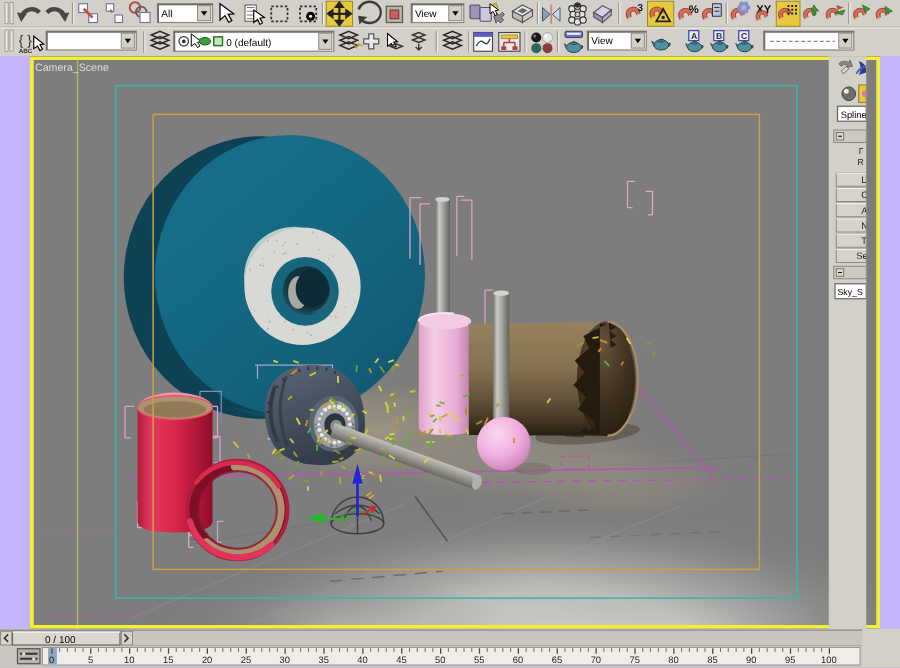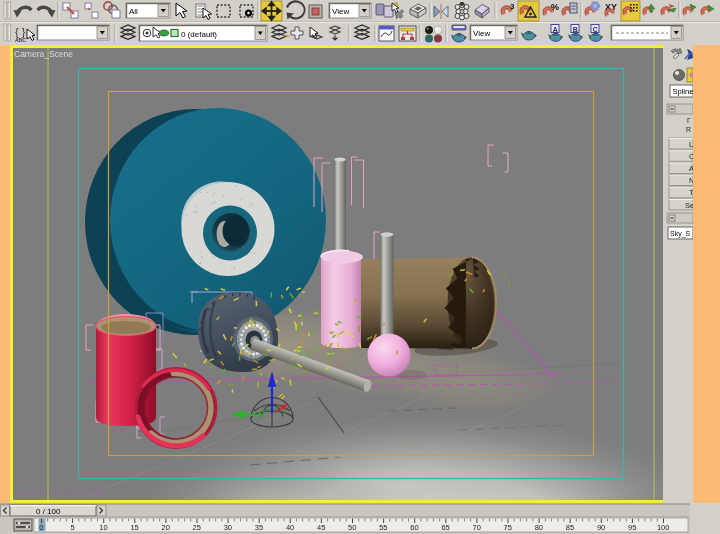--- a/index.html
+++ b/index.html
@@ -1,16 +1,16 @@
 <!DOCTYPE html>
 <html><head><meta charset="utf-8">
 <style>
 html,body{margin:0;padding:0;}
 body{width:720px;height:534px;overflow:hidden;font-family:"Liberation Sans", sans-serif;}
-#root{position:relative;width:720px;height:534px;background:#fdba74;}
+#root{position:relative;width:720px;height:534px;background:#c4b5fd;}
 </style></head>
 <body>
 <div id="root">
 <svg width="720" height="45" style="position:absolute;left:0;top:0">
       <rect width="720" height="45" fill="#d3d0c9"></rect>
       <line x1="0" y1="21.5" x2="720" y2="21.5" stroke="#bdbab2" stroke-width="1"></line>
       <line x1="0" y1="22.5" x2="720" y2="22.5" stroke="#e8e7e2" stroke-width="1"></line>
       <rect x="4" y="2" width="2.5" height="17" fill="#e9e8e3" stroke="#9a978f" stroke-width="0.7"></rect>
       <rect x="8" y="2" width="2.5" height="17" fill="#e9e8e3" stroke="#9a978f" stroke-width="0.7"></rect>
       <rect x="4" y="24" width="2.5" height="17" fill="#e9e8e3" stroke="#9a978f" stroke-width="0.7"></rect>
@@ -349,21 +349,21 @@
       </g>
       <g transform="translate(0,23)">
         <rect x="611" y="2" width="72" height="15" fill="#ffffff" stroke="#8a8880" stroke-width="1"></rect>
         <rect x="611" y="2" width="72" height="1.2" fill="#6b6963"></rect>
         <rect x="611" y="2" width="1.2" height="15" fill="#6b6963"></rect>
         <rect x="671" y="3.5" width="10.5" height="12" fill="#d3d0c9" stroke="#8a8880" stroke-width="0.8"></rect>
         <path d="M673.8,8.0 l5,0 l-2.5,3.5 z" fill="#000"></path>
         <line x1="616" y1="10" x2="668" y2="10" stroke="#888" stroke-width="1" stroke-dasharray="3,2"></line>
       </g>
     </svg>
-<div style="position:absolute;left:10px;top:45px;width:680px;height:458px;background:#7d7d7d;overflow:hidden">
+<div style="position:absolute;left:24px;top:45px;width:680px;height:458px;background:#7d7d7d;overflow:hidden">
 <svg width="680" height="458">
 <defs>
 <radialGradient id="glow" cx="50%" cy="50%" r="50%">
 <stop offset="0%" stop-color="#eeeeec" stop-opacity="1"></stop>
 <stop offset="35%" stop-color="#dededb" stop-opacity="0.88"></stop>
 <stop offset="70%" stop-color="#a8a8a5" stop-opacity="0.42"></stop>
 <stop offset="100%" stop-color="#7d7d7d" stop-opacity="0"></stop>
 </radialGradient>
 <radialGradient id="glow2" cx="50%" cy="50%" r="50%">
 <stop offset="0%" stop-color="#bdbdb9" stop-opacity="0.5"></stop>

